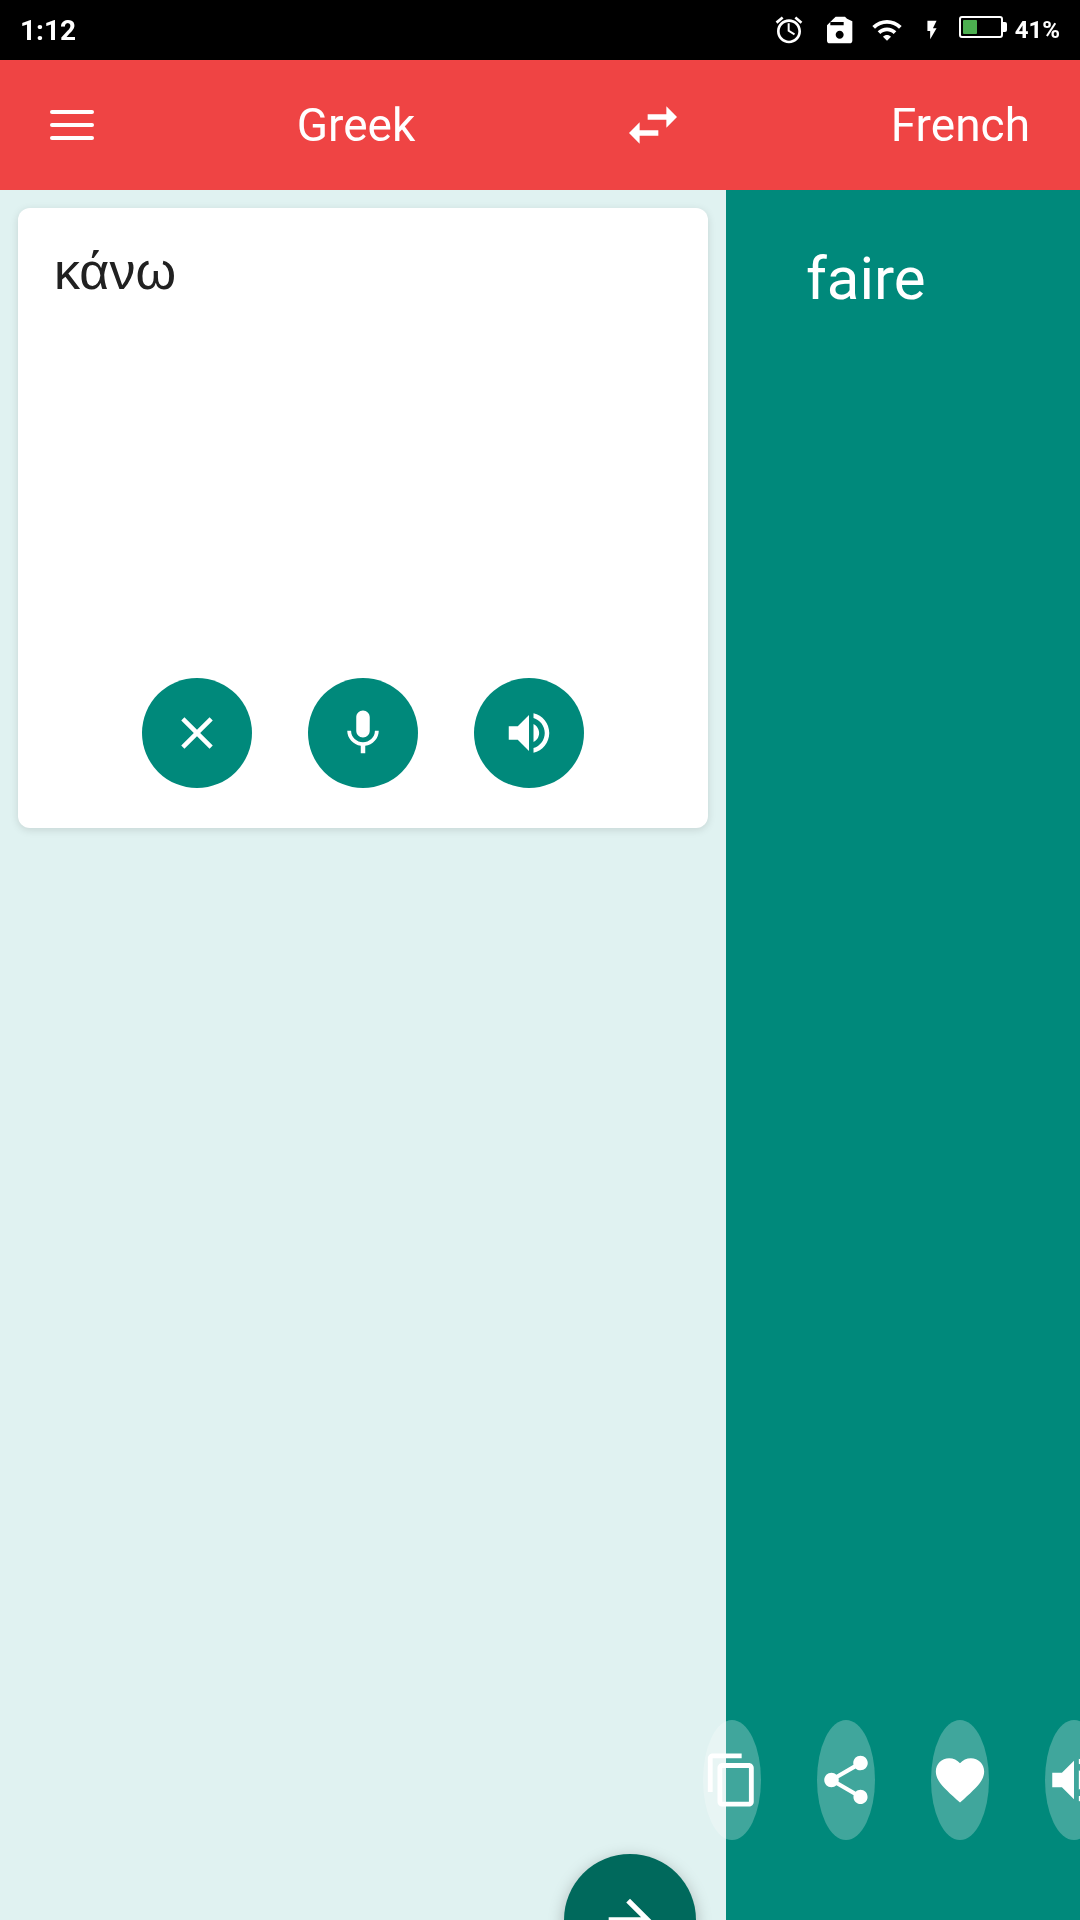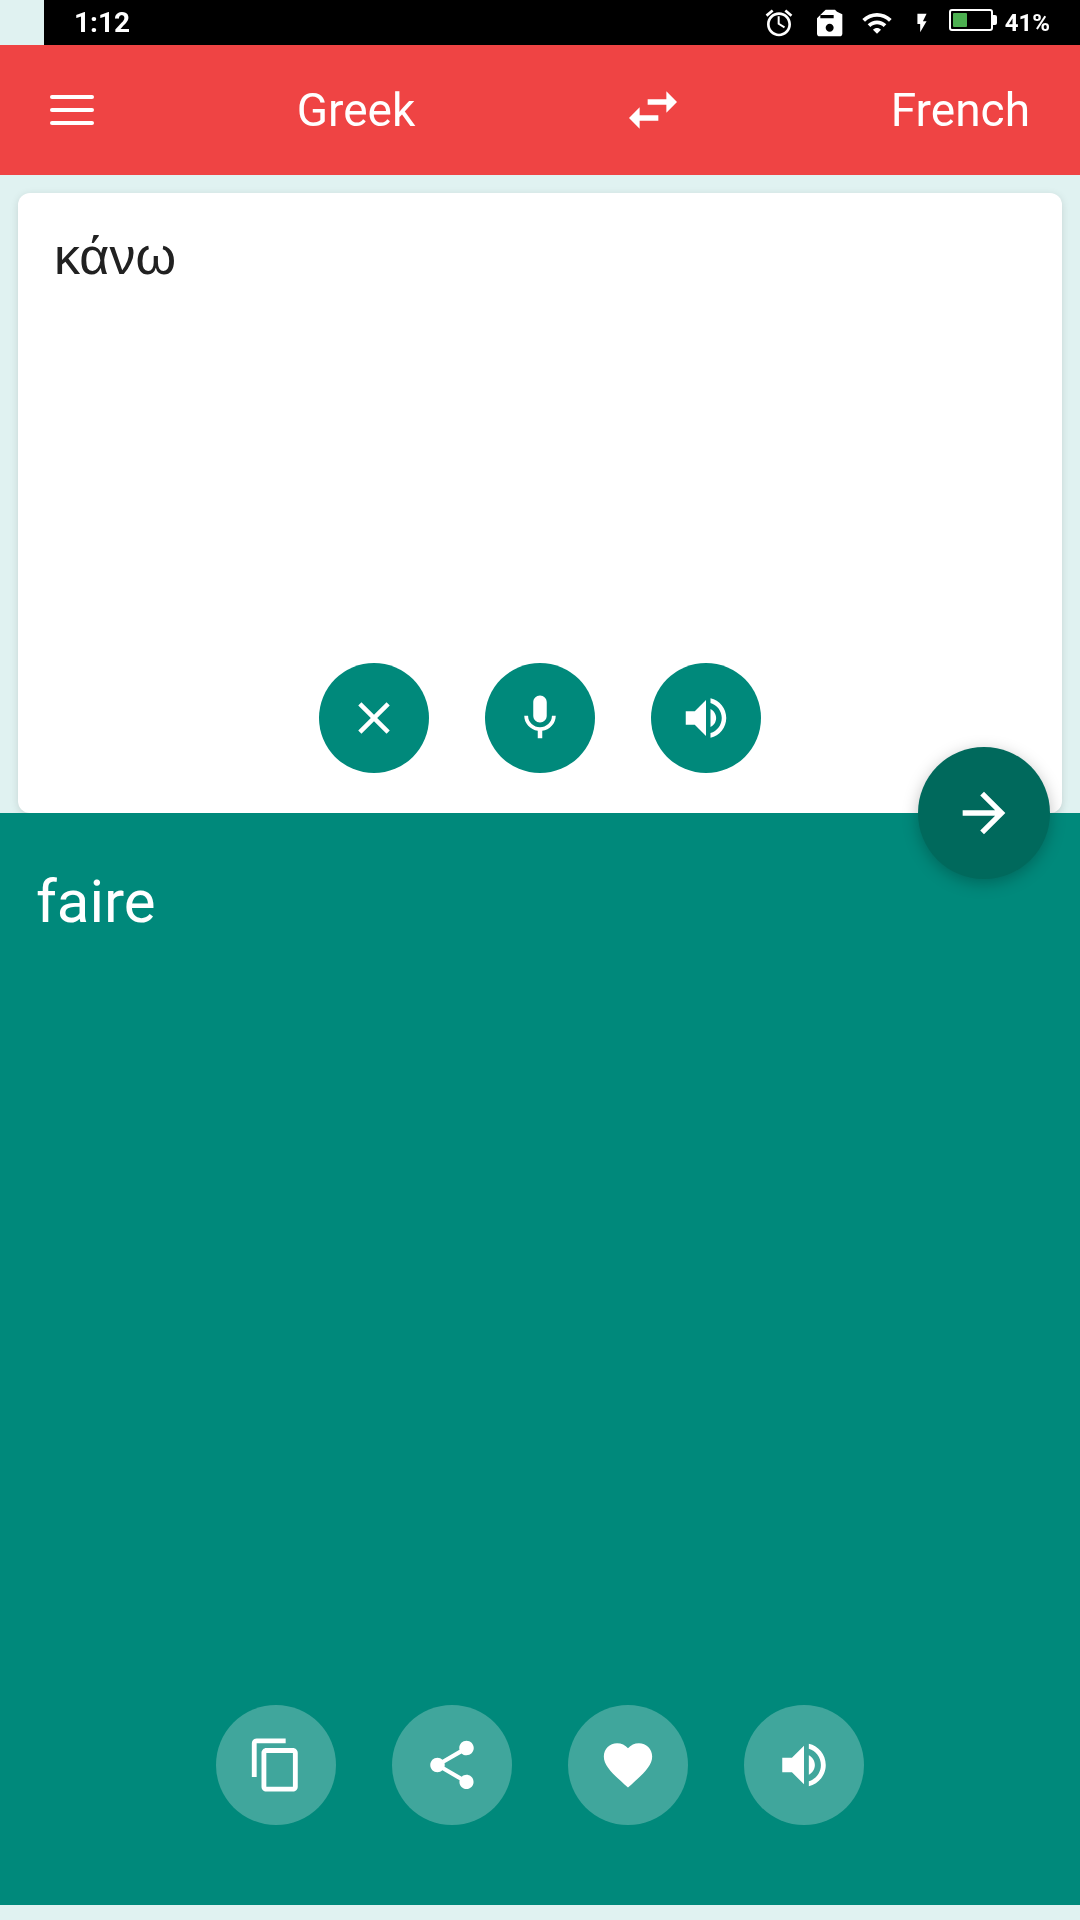--- a/index.html
+++ b/index.html
@@ -10,28 +10,27 @@
       height: 1920px;
       font-family: 'Roboto', Arial, sans-serif;
       background: #e0f2f1;
       overflow: hidden;
     }
 
     
     .status-bar {
       background: #000;
       color: #fff;
-      height: 45px;
+      height: 60px;
       display: flex;
       align-items: center;
       justify-content: space-between;
-      padding: 0 30px;
+      padding: 0 20px;
       font-size: 28px;
       font-weight: bold;
-      margin-left: 44px;
     }
     .status-right {
       display: flex;
       align-items: center;
       gap: 16px;
     }
     .battery-icon {
       display: inline-flex;
       align-items: flex-start;
       gap: 4px;
@@ -179,20 +178,21 @@
       flex: 1;
       padding: 50px 36px 30px 36px;
       min-height: 900px;
       position: relative;
     }
     .output-text {
       font-size: 60px;
       color: #fff;
       font-weight: 400;
       line-height: 1.3;
+      margin-left: 44px;
     }
     .output-actions {
       position: absolute;
       bottom: 80px;
       left: 0;
       right: 0;
       display: flex;
       justify-content: center;
       gap: 56px;
     }
@@ -209,21 +209,21 @@
       outline: none;
     }
     .output-action-btn svg {
       width: 58px;
       height: 58px;
       fill: #fff;
     }
 
     .panels-container {
       display: flex;
-      flex-direction: column;
+      flex-direction: row;
       height: calc(1920px - 60px - 130px);
     }
     .input-wrapper {
       position: relative;
     }
   </style>
 </head>
 <body>
 
 <div class="status-bar">

